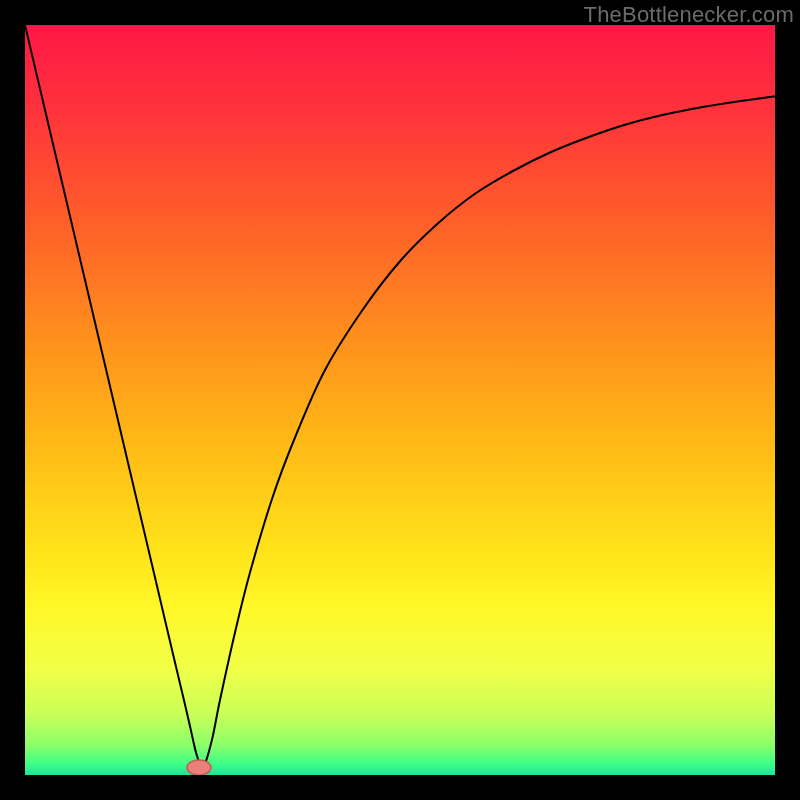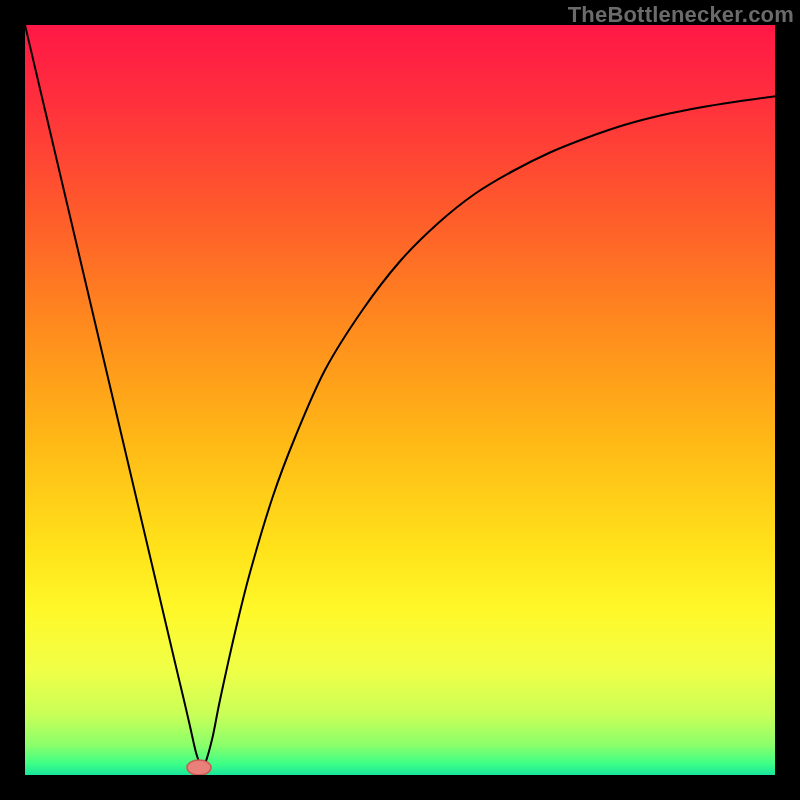--- a/index.html
+++ b/index.html
@@ -22,21 +22,21 @@
     top: 25px;
     width: 750px;
     height: 750px;
   }
   .watermark {
     position: absolute;
     top: 2px;
     right: 6px;
     color: #6b6b6b;
     font-size: 22px;
-    font-weight: 700;
+    font-weight: 400;
     letter-spacing: 0.2px;
   }
 </style>
 </head>
 <body>
 
 <div class="frame">
   <svg class="plot" viewBox="0 0 100 100" preserveAspectRatio="none">
     <defs>
       <linearGradient id="bg-grad" x1="0" y1="0" x2="0" y2="1">

